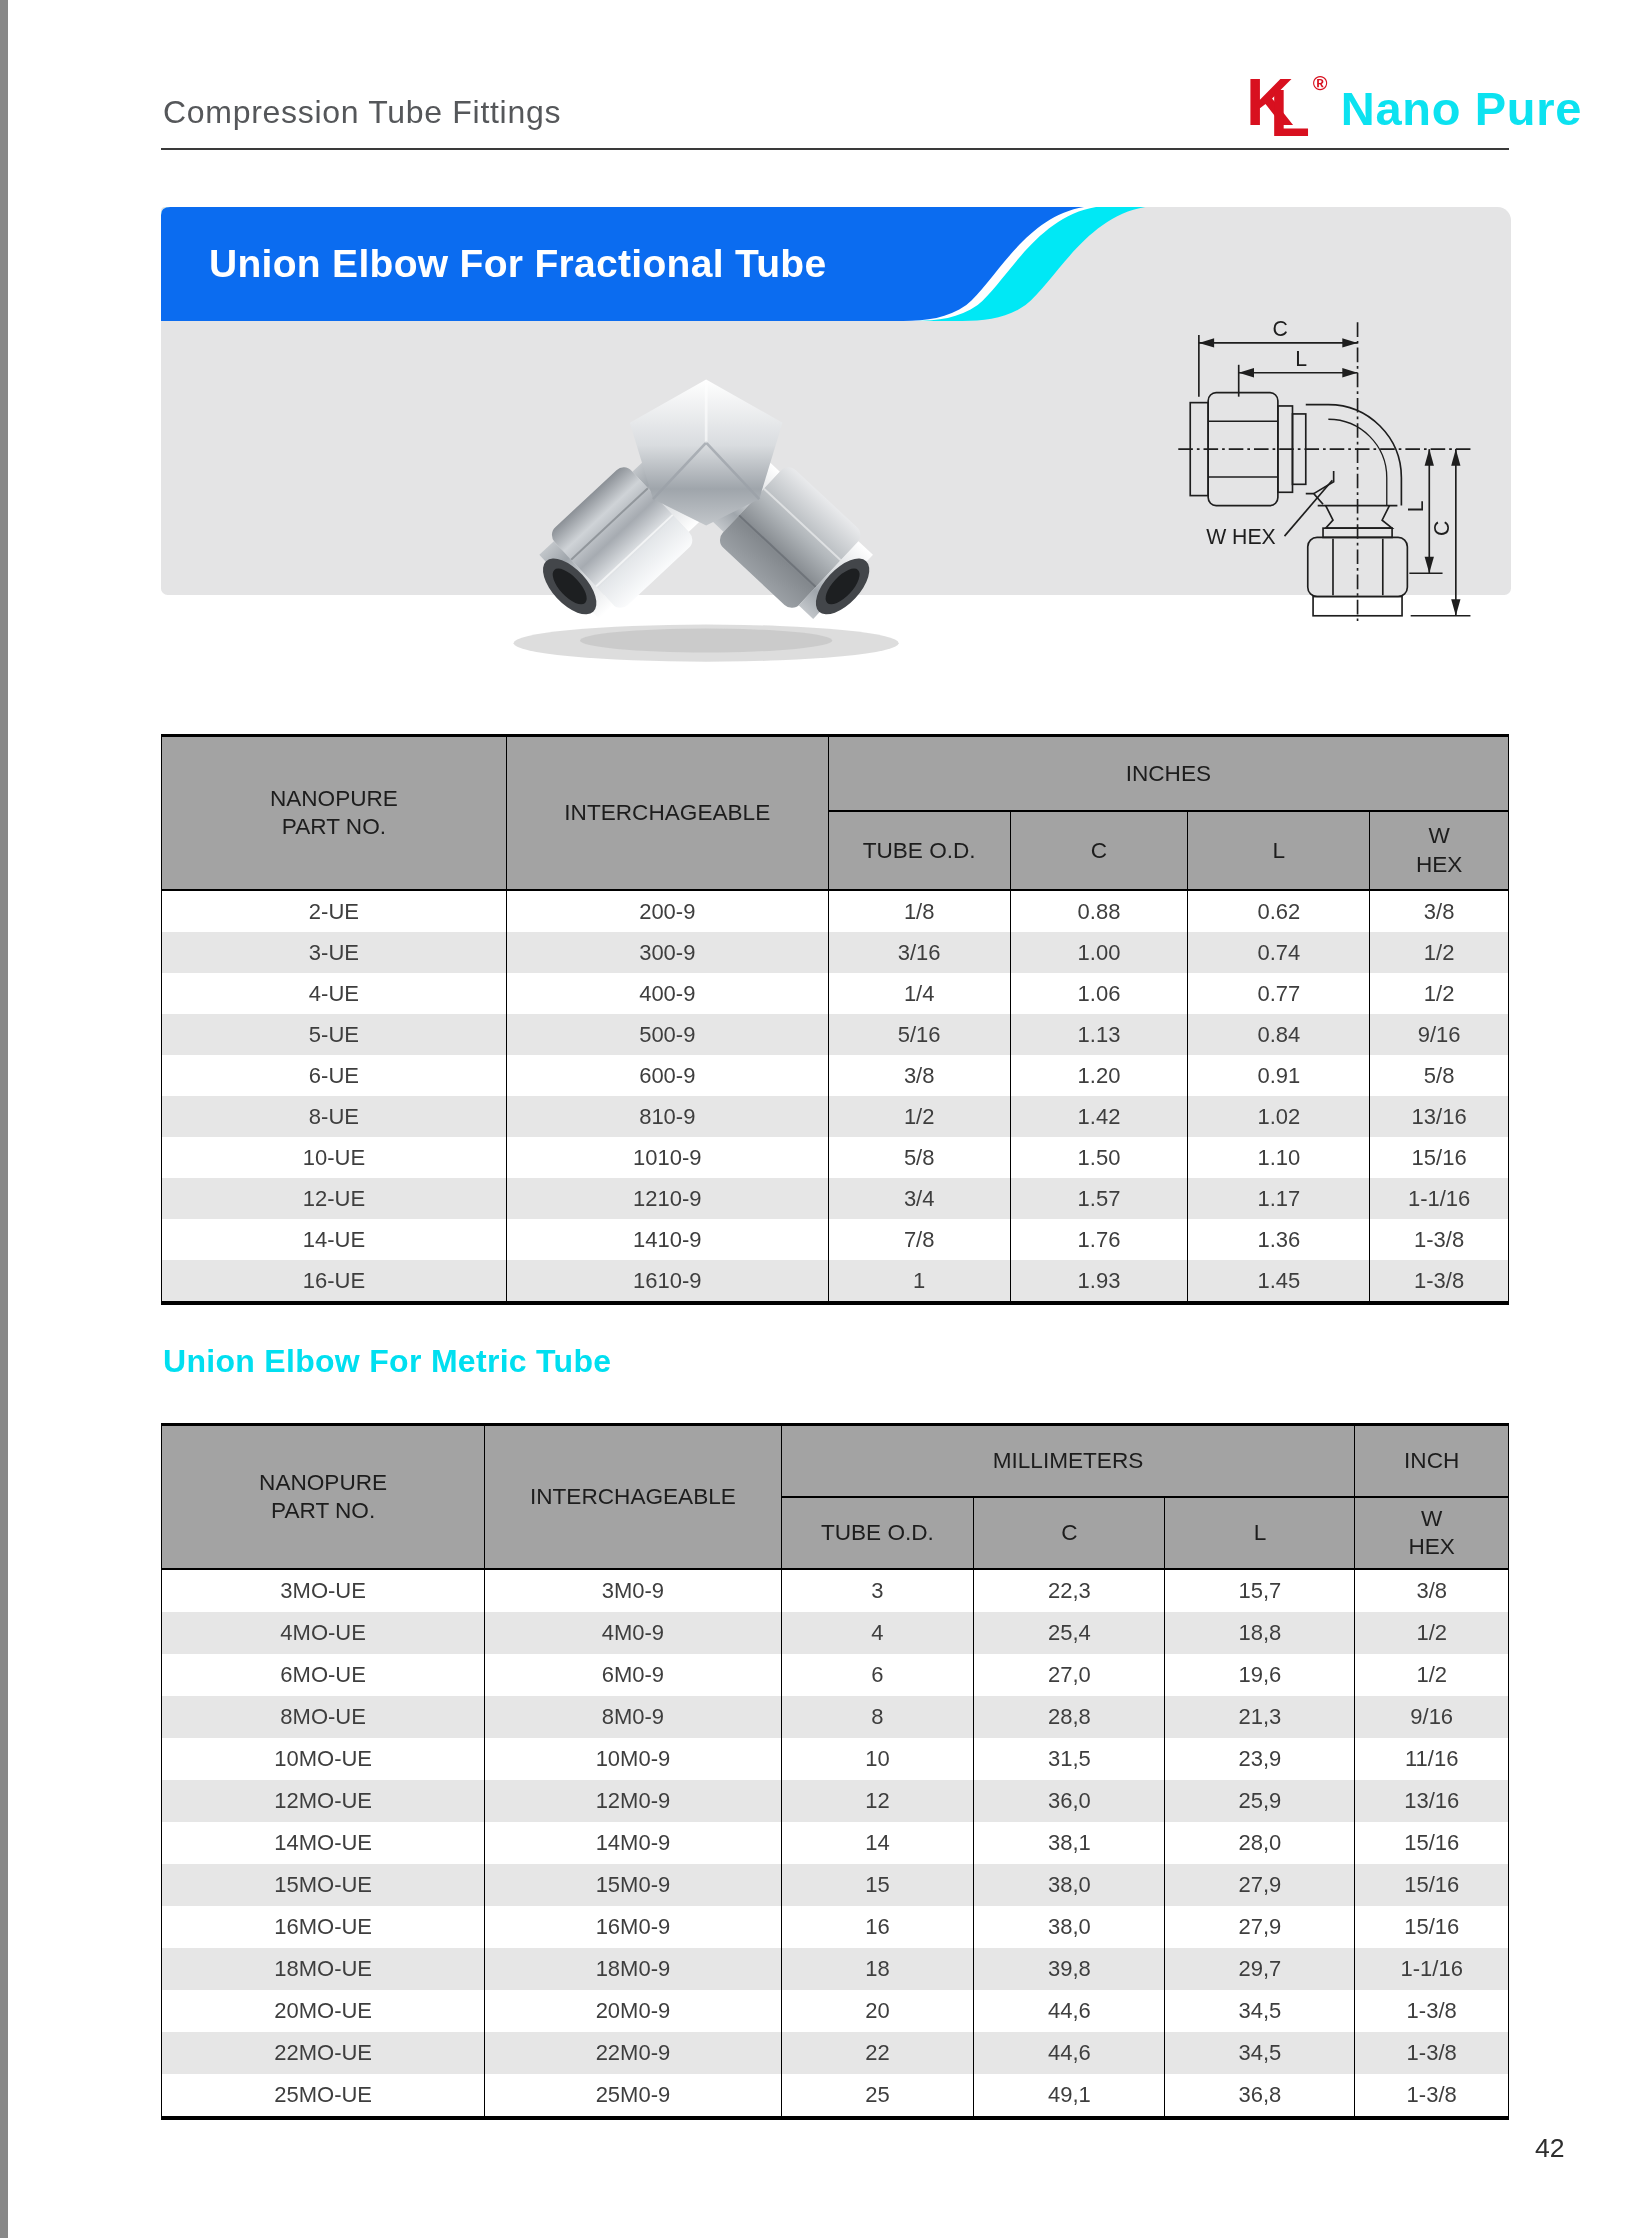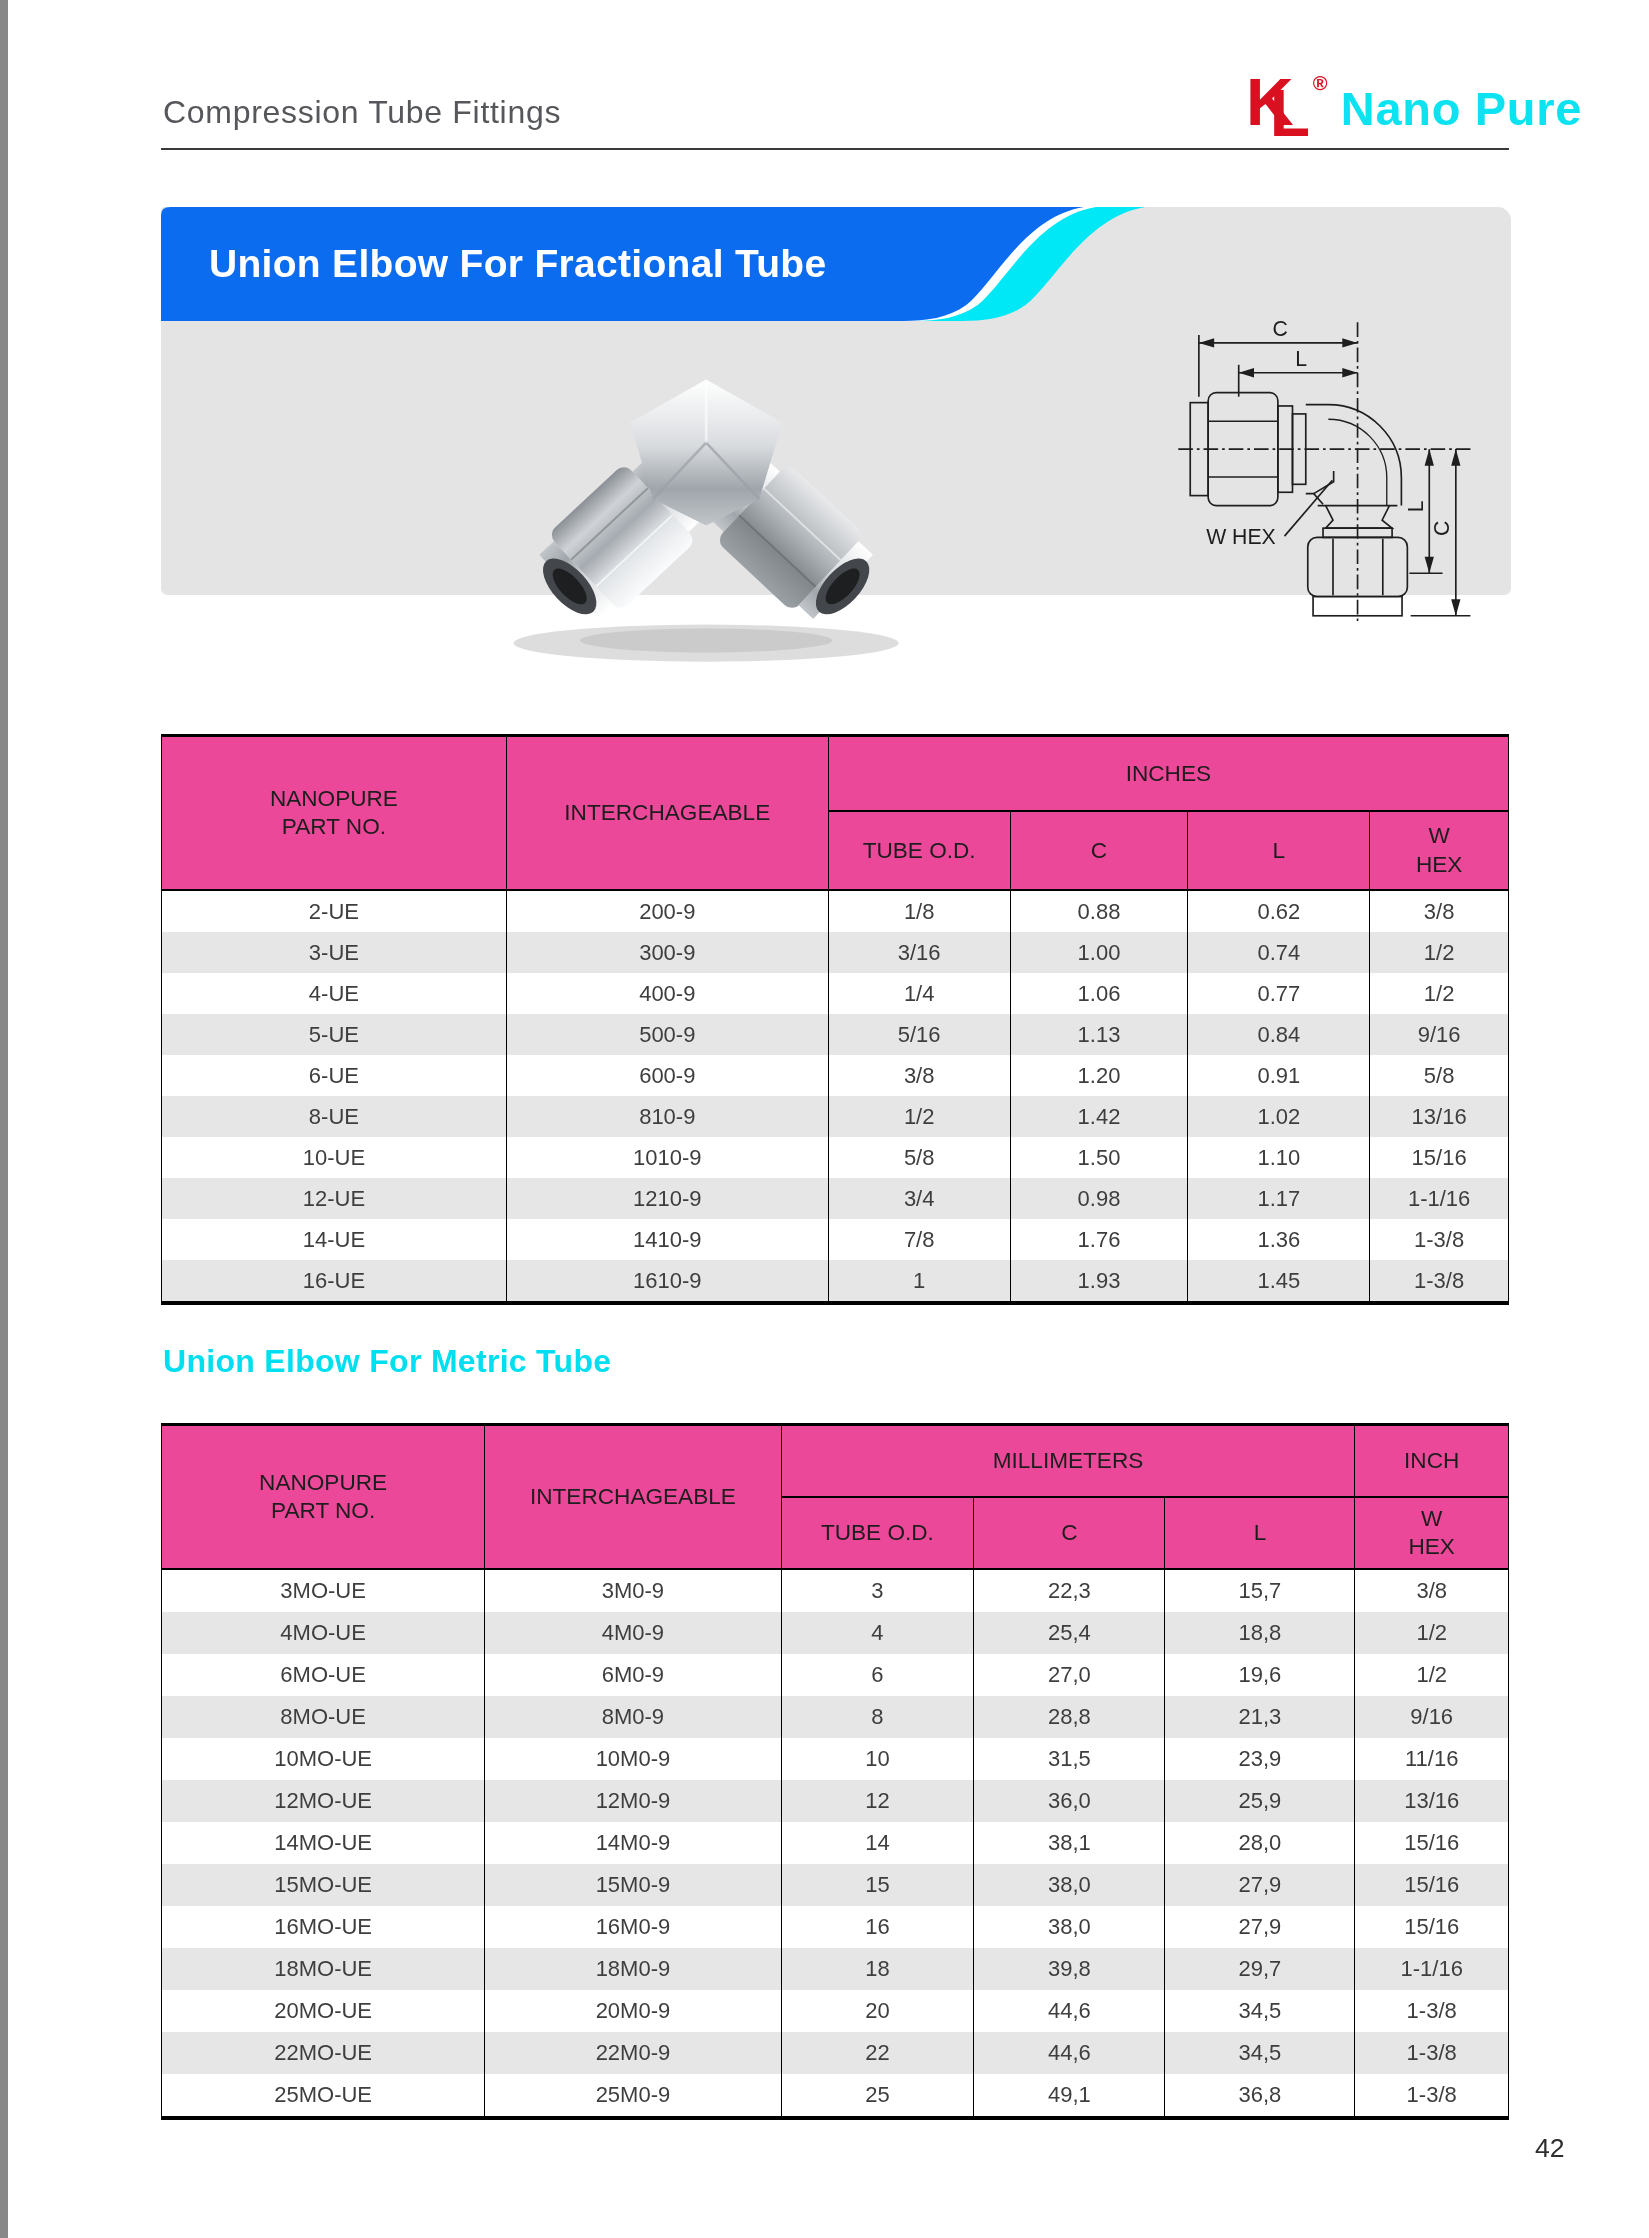--- a/index.html
+++ b/index.html
@@ -42,21 +42,21 @@
     font-size:22px; color:#3e3e3e;
   }
   .t1{top:734px;}
   .t2{top:1423px;}
   .spec-table th, .spec-table td{
     border-left:1.3px solid #000; border-right:1.3px solid #000;
     text-align:center; vertical-align:middle; font-weight:400;
     padding:0;
   }
   .spec-table thead th{
-    background:#ec4899; color:#1d1d1d; font-size:22.6px;
+    background:#a3a3a3; color:#1d1d1d; font-size:22.6px;
   }
   .spec-table thead th.hbottom{border-bottom:2.7px solid #000;}
   .t1 tr.grouprow th{height:73px;}
   .t1 tr.subrow th{height:77px;}
   .t2 tr.grouprow th{height:70px;}
   .t2 tr.subrow th{height:70px;}
   .t1 tbody td{height:41px;}
   .t2 tbody td{height:42px;}
   .spec-table tbody tr:nth-child(even) td{background:#e6e6e6;}
   .two-line span{display:block; line-height:1.25;}
@@ -284,21 +284,21 @@
           <td>1010-9</td>
           <td>5/8</td>
           <td>1.50</td>
           <td>1.10</td>
           <td>15/16</td>
         </tr>
         <tr>
           <td>12-UE</td>
           <td>1210-9</td>
           <td>3/4</td>
-          <td>0.98</td>
+          <td>1.57</td>
           <td>1.17</td>
           <td>1-1/16</td>
         </tr>
         <tr>
           <td>14-UE</td>
           <td>1410-9</td>
           <td>7/8</td>
           <td>1.76</td>
           <td>1.36</td>
           <td>1-3/8</td>

